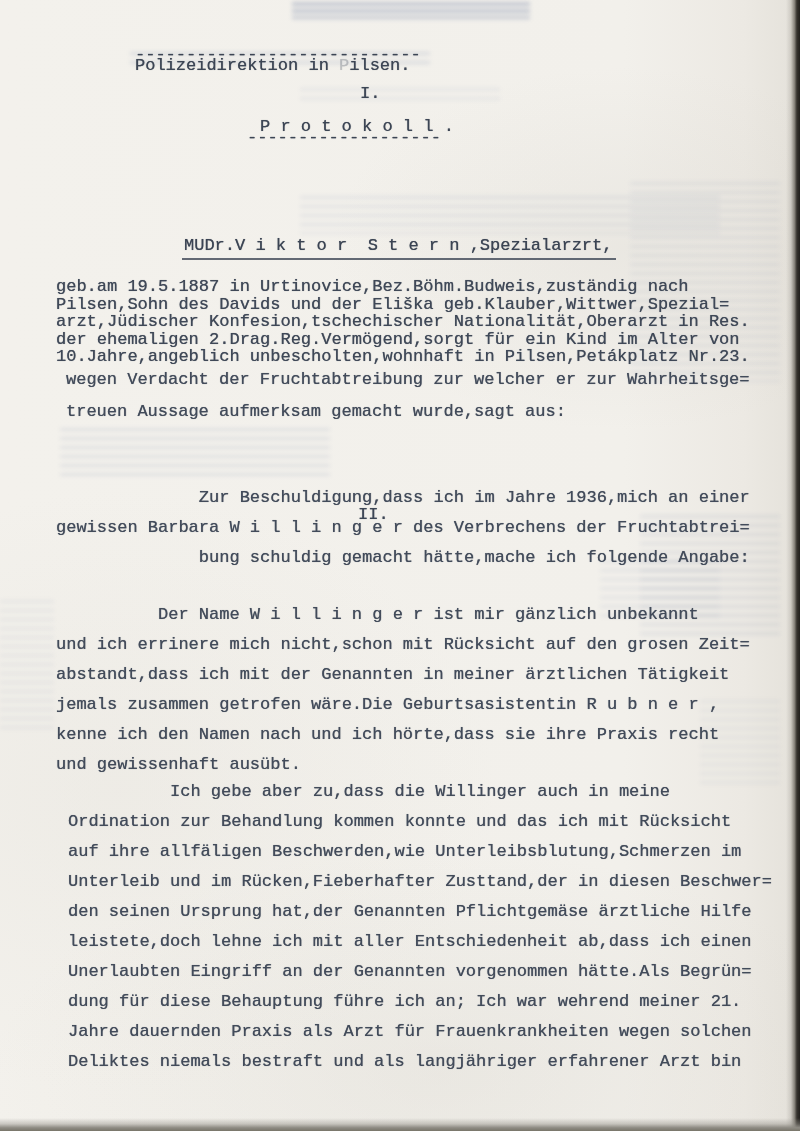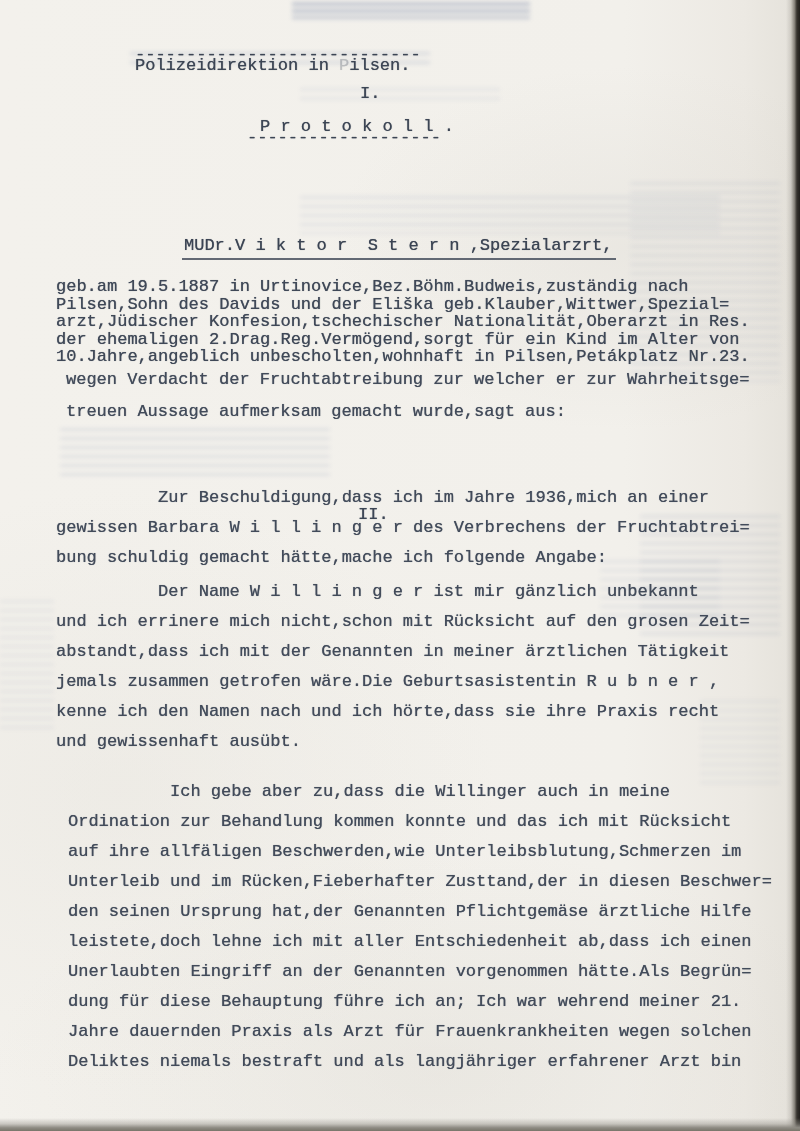--- a/index.html
+++ b/index.html
@@ -57,22 +57,22 @@
   .dash2{top:130px;left:247px;}
   .intro{top:160px;left:62px;line-height:32px;}
   .subject{
     top:236px;left:182px;line-height:20px;color:#3b4453;
     border-bottom:2px solid rgba(62,71,86,.8);
     padding:0 4px 2px 2px;
   }
   .personal{top:278px;left:56px;font-size:17px;line-height:17.6px;color:#3f4857;}
   .charge{top:364px;left:59px;line-height:32px;margin-left:7px;}
   .numeral-ii{top:452px;left:358px;color:#3c4554;margin-top:48px;}
-  .para1{top:483px;left:56px;}
-  .para2{top:577px;left:56px;}
+  .para1{top:483px;left:56px;text-align:right;}
+  .para2{top:600px;left:56px;}
   .para3{top:777px;left:68px;}
 </style>
 </head>
 <body>
 
 <div class="page">
 
   <div class="bleed blob" style="left:292px;top:2px;width:238px;height:17px;opacity:.55;"></div>
   <div class="bleed" style="left:130px;top:52px;width:300px;height:13px;opacity:.35;"></div>
   <div class="bleed" style="left:300px;top:196px;width:420px;height:38px;opacity:.22;"></div>

